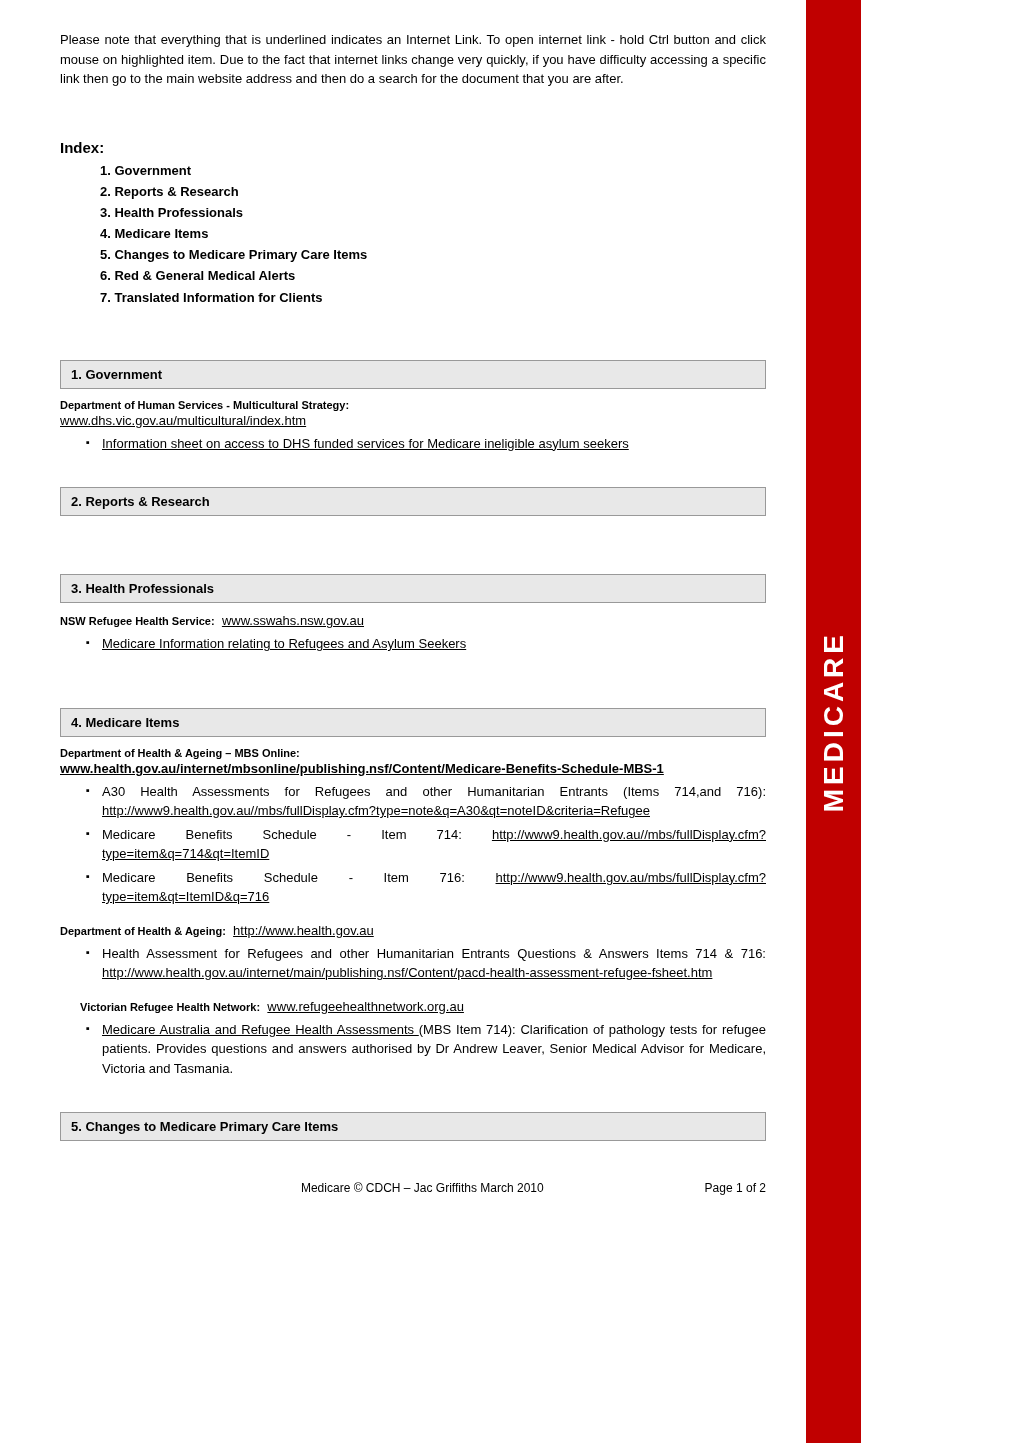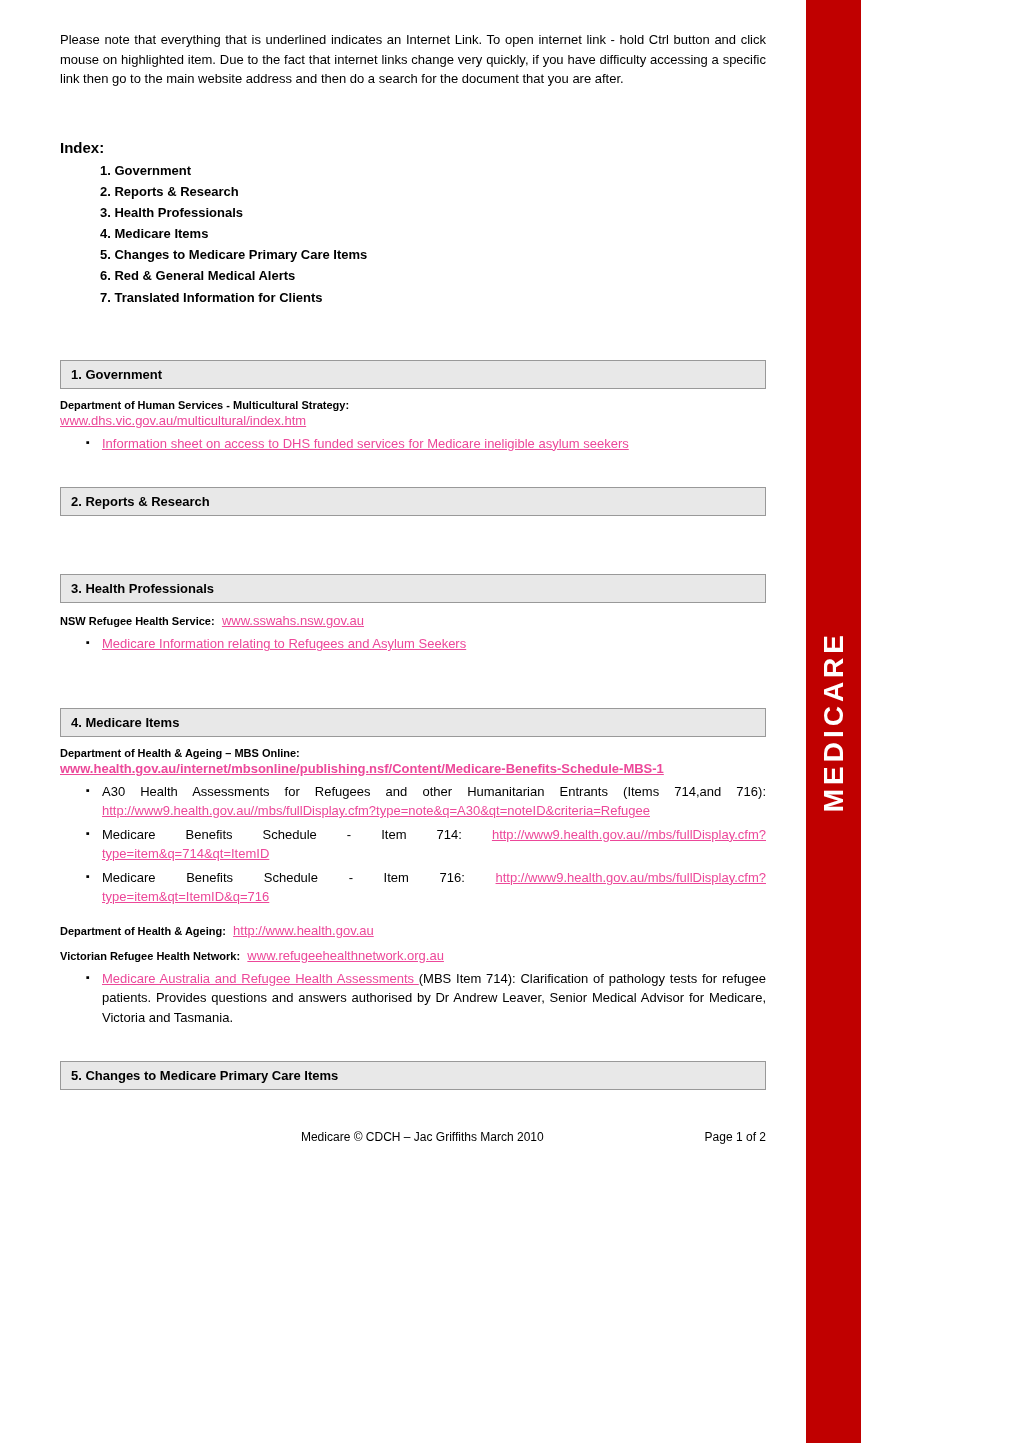--- a/index.html
+++ b/index.html
@@ -90,21 +90,21 @@
       padding: 0 0 10px 0;
     }
 
     .section-label {
       font-weight: bold;
       font-size: 11px;
       margin-bottom: 2px;
     }
 
     a {
-      color: #ec4899;
+      color: #000000;
       font-size: 13px;
     }
 
     .bullet-list {
       list-style: none;
       margin: 6px 0 6px 30px;
     }
 
     .bullet-list li {
       font-size: 13px;
@@ -231,25 +231,30 @@
             <span>Medicare Benefits Schedule - Item 716: </span><a href="#">http://www9.health.gov.au/mbs/fullDisplay.cfm?type=item&amp;qt=ItemID&amp;q=716</a>
           </li>
         </ul>
 
         <div class="small-spacer"></div>
 
         <p style="font-size:13px;">
           <span class="section-label" style="display:inline;">Department of Health &amp; Ageing:</span>
           &nbsp;<a href="#">http://www.health.gov.au</a>
         </p>
+        <ul class="bullet-list">
+          <li>
+            <span>Health Assessment for Refugees and other Humanitarian Entrants Questions &amp; Answers Items 714 &amp; 716: </span><a href="#">http://www.health.gov.au/internet/main/publishing.nsf/Content/pacd-health-assessment-refugee-fsheet.htm</a>
+          </li>
+        </ul>
 
         <div class="small-spacer"></div>
 
         <p style="font-size:13px;">
-          <span class="section-label" style="display:inline;">Victorian Refugee Health Network:</span>
+          <span class="section-label" style="display:inline;margin-left:20px;">Victorian Refugee Health Network:</span>
           &nbsp;<a href="#">www.refugeehealthnetwork.org.au</a>
         </p>
         <ul class="bullet-list">
           <li>
             <a href="#">Medicare Australia and Refugee Health Assessments </a><span>(MBS Item 714): Clarification of pathology tests for refugee patients. Provides questions and answers authorised by Dr Andrew Leaver, Senior Medical Advisor for Medicare, Victoria and Tasmania.</span>
           </li>
         </ul>
       </div>
     </div>
 

